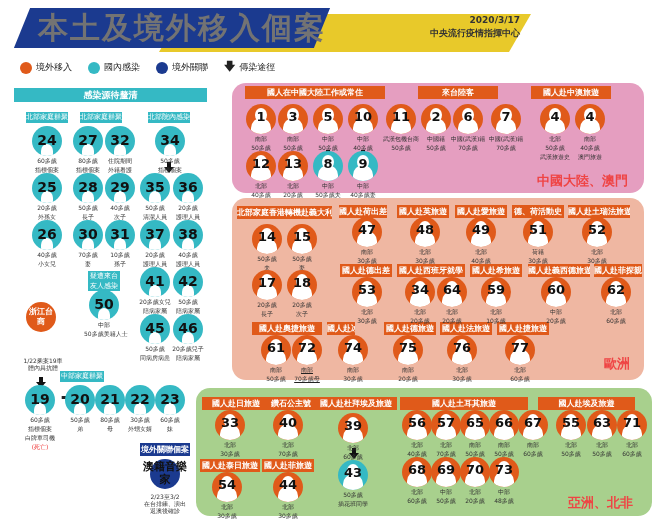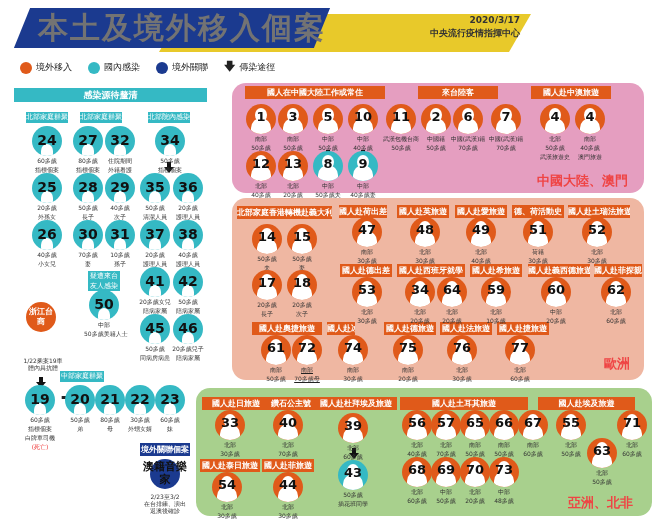--- a/index.html
+++ b/index.html
@@ -733,21 +733,21 @@
     </div>
     <div class="case" style="left: 551px; top: 410px;">
       <div class="avatar">
         <div class="head"></div>
         <div class="body"></div>
         <div class="num">55</div>
       </div>
       <div class="c-info">北部</div>
       <div class="c-info">50多歲</div>
     </div>
-    <div class="case" style="left: 582px; top: 410px; margin-top: 28px;">
+    <div class="case" style="left: 582px; top: 410px;">
       <div class="avatar">
         <div class="head"></div>
         <div class="body"></div>
         <div class="num">63</div>
       </div>
       <div class="c-info">北部</div>
       <div class="c-info">50多歲</div>
     </div>
     <div class="case" style="left: 612px; top: 410px;">
       <div class="avatar">

